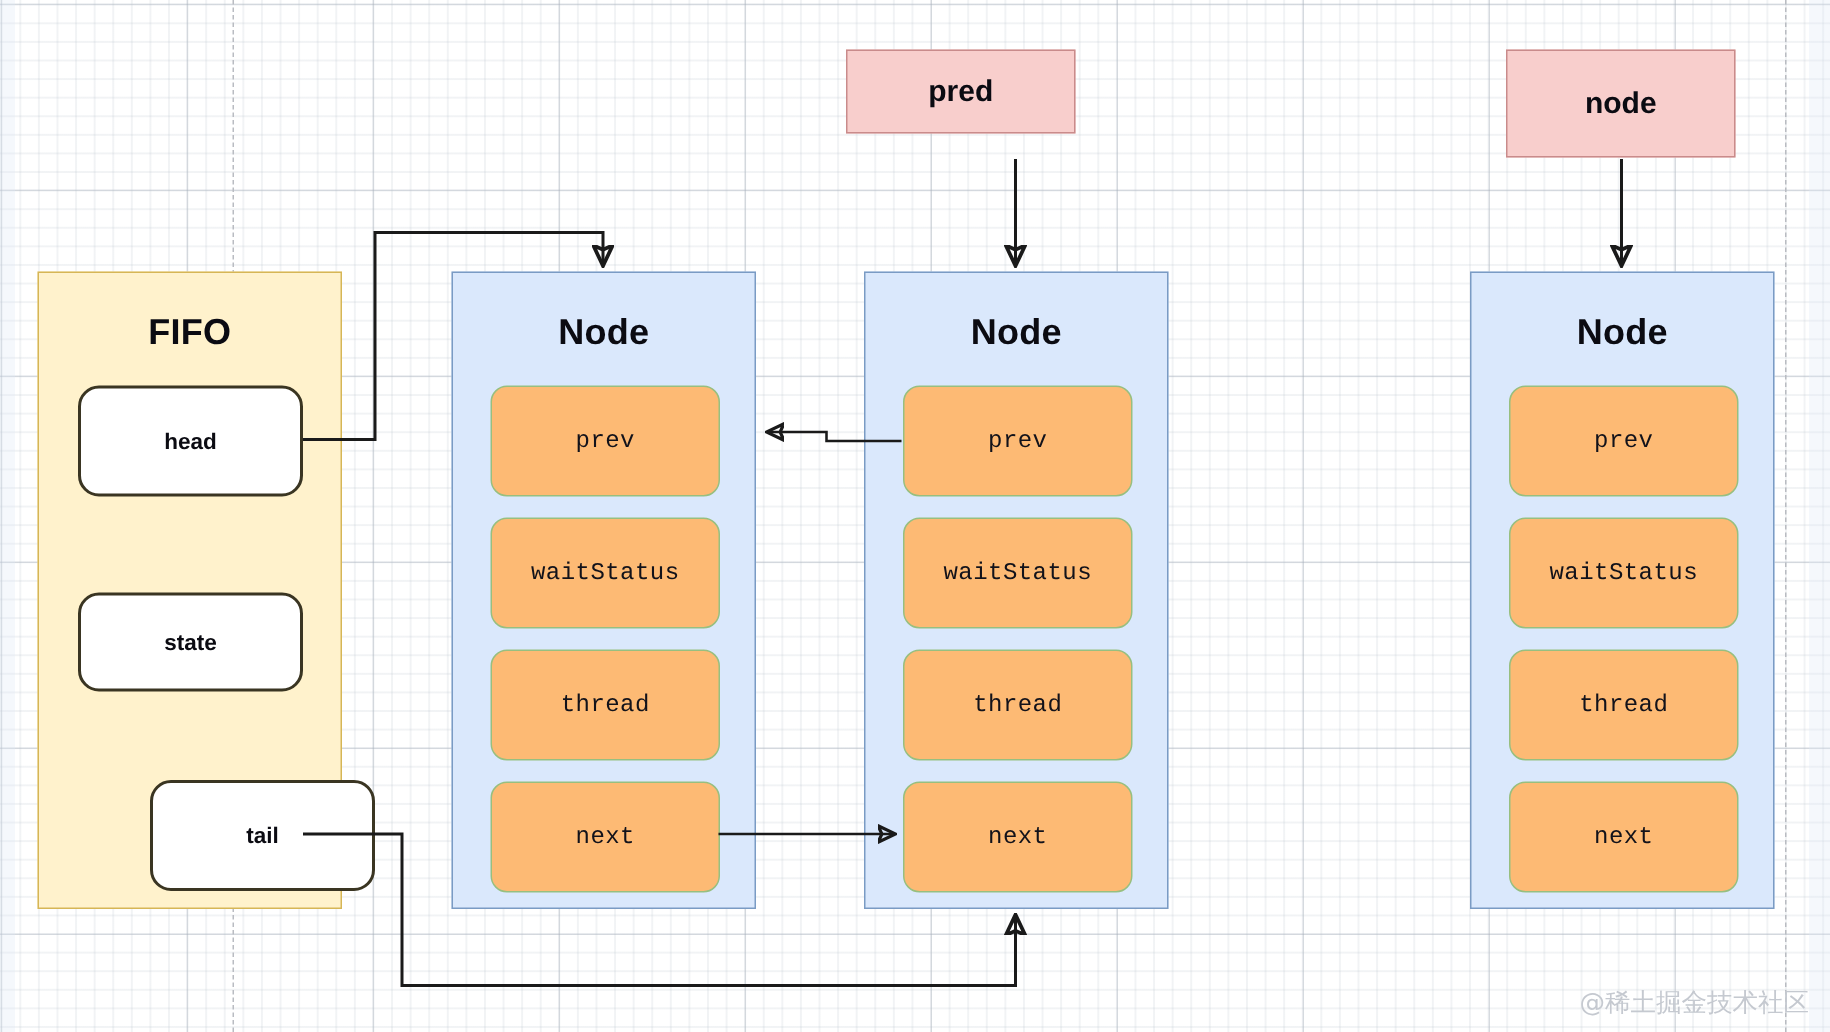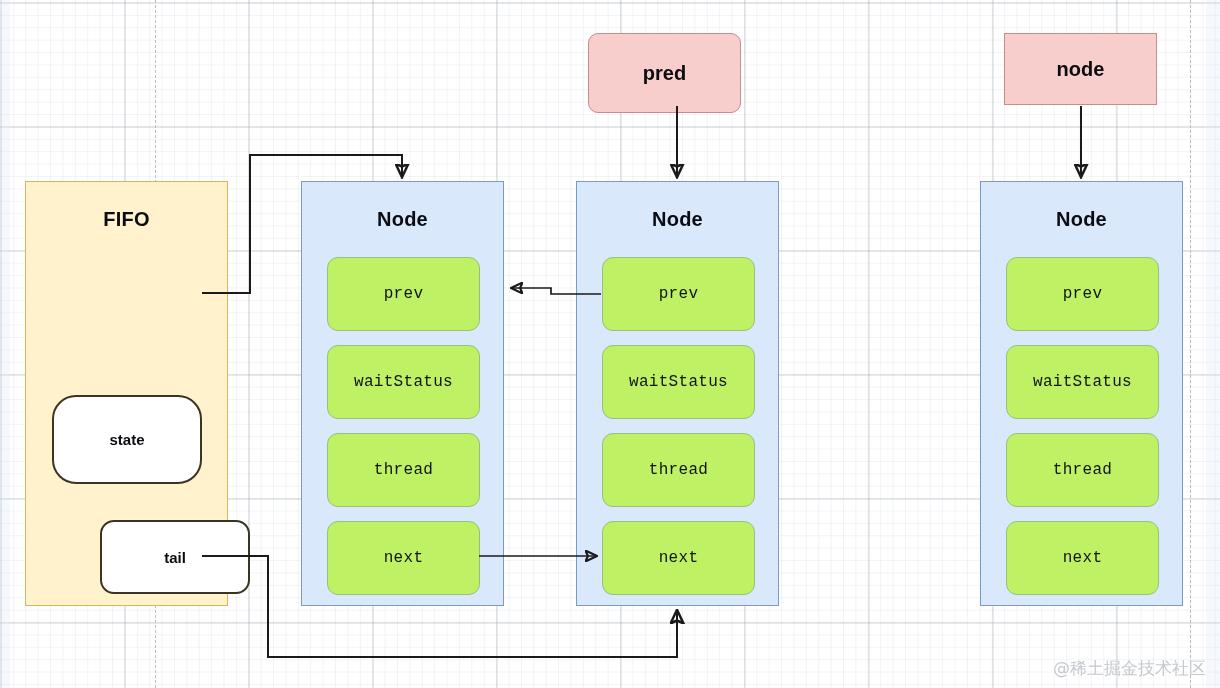--- a/index.html
+++ b/index.html
@@ -58,21 +58,21 @@
   }
   .panel-node {
     background: #dae8fc;
     border: 1px solid #7a9bc4;
   }
   .panel-title {
     position: absolute;
     left: 0;
     right: 0;
     text-align: center;
-    font-size: 20px;
+    font-size: 24px;
     font-weight: bold;
     color: #0b0b12;
     font-family: "Liberation Sans", sans-serif;
     letter-spacing: 0.2px;
   }
   .panel-fifo .panel-title { top: 26px; }
   .panel-node .panel-title { top: 26px; }
 
   
   .field {
@@ -87,21 +87,21 @@
     border: 2px solid #3a3522;
     border-radius: 14px;
   }
   .field-white .field-label {
     font-family: "Liberation Sans", sans-serif;
     font-size: 15px;
     font-weight: bold;
     color: #0b0b12;
   }
   .field-green {
-    background: #bef264;
+    background: #fdba74;
     border: 1.5px solid #97bf80;
     border-radius: 11px;
   }
   .field-green .field-label {
     font-family: "Liberation Mono", monospace;
     font-size: 16px;
     font-weight: normal;
     color: #12121a;
     letter-spacing: 0.3px;
   }
@@ -152,33 +152,36 @@
 <body>
 
 <div id="canvas">
 
   <div class="edge-tint left"></div>
   <div class="edge-tint right"></div>
 
   <div class="dashed-guide" style="left:155px;"></div>
   <div class="dashed-guide" style="left:1190px;"></div>
 
-  <div class="ptr-box" style="left:588px; top:33px; width:153px; height:80px;border-radius:10px;">
+  <div class="ptr-box" style="left:564px; top:33px; width:153px; height:56px;">
     <span class="ptr-label">pred</span>
   </div>
 
   <div class="ptr-box" style="left:1004px; top:33px; width:153px; height:72px;">
     <span class="ptr-label">node</span>
   </div>
 
   <div class="panel panel-fifo" style="left:25px; top:181px; width:203px; height:425px;">
     <div class="panel-title">FIFO</div>
 
-
-    <div class="field field-white" style="left:26px; top:213px; width:150px; height:89px;border-radius:24px;">
+    <div class="field field-white" style="left:26px; top:75px; width:150px; height:74px;">
+      <span class="field-label">head</span>
+    </div>
+
+    <div class="field field-white" style="left:26px; top:213px; width:150px; height:66px;">
       <span class="field-label">state</span>
     </div>
 
     <div class="field field-white" style="left:26px; top:338px; width:150px; height:74px;margin-left:48px;">
       <span class="field-label">tail</span>
     </div>
   </div>
 
   <div class="panel panel-node" style="left:301px; top:181px; width:203px; height:425px;">
     <div class="panel-title">Node</div>

